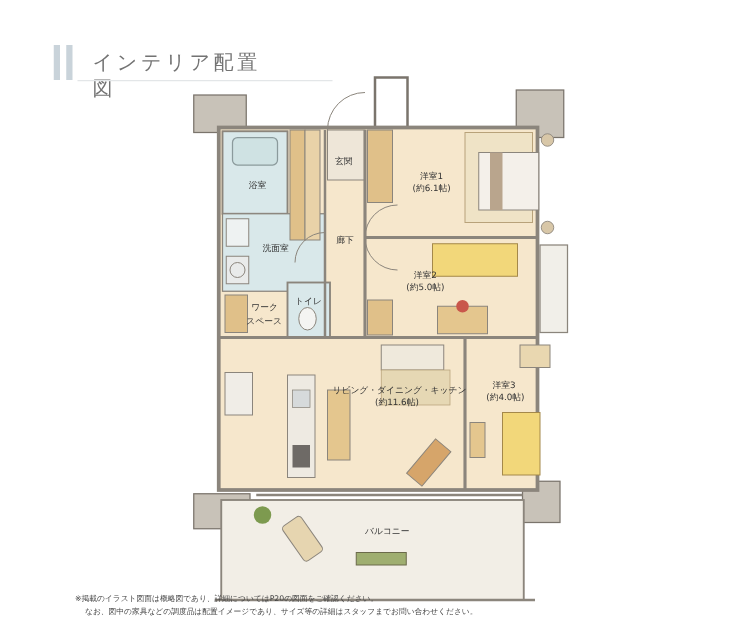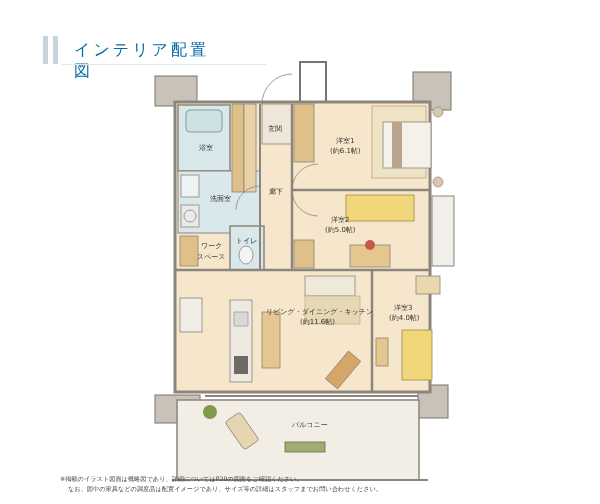--- a/index.html
+++ b/index.html
@@ -1,19 +1,19 @@
 <!DOCTYPE html>
 <html><head>
 <meta charset="utf-8">
 <style>
   html, body { margin:0; padding:0; background:#ffffff; }
   body { width:600px; height:504px; position:relative; overflow:hidden; font-family:"DejaVu Sans", sans-serif; }
   .title-bar { position:absolute; left:43px; top:36px; width:180px; height:30px; }
   .title-mark { position:absolute; top:0; width:5px; height:28px; background:#c9d3da; }
-  .title-text { position:absolute; left:31px; top:4px; font-size:16px; letter-spacing:3px; color:#0369a1; }
+  .title-text { position:absolute; left:31px; top:4px; font-size:16px; letter-spacing:3px; color:#737373; }
   .title-rule { position:absolute; left:19px; top:28px; width:204px; height:1px; background:#e3e6e8; }
   svg.plan { position:absolute; left:0; top:0; }
   .lbl { font-family:"DejaVu Sans", sans-serif; fill:#333; font-size:7px; }
   .note { position:absolute; left:60px; font-size:6.2px; color:#444; white-space:nowrap; }
 </style>
 </head>
 <body>
 
 <div class="title-bar">
   <div class="title-mark" style="left:0"></div>

